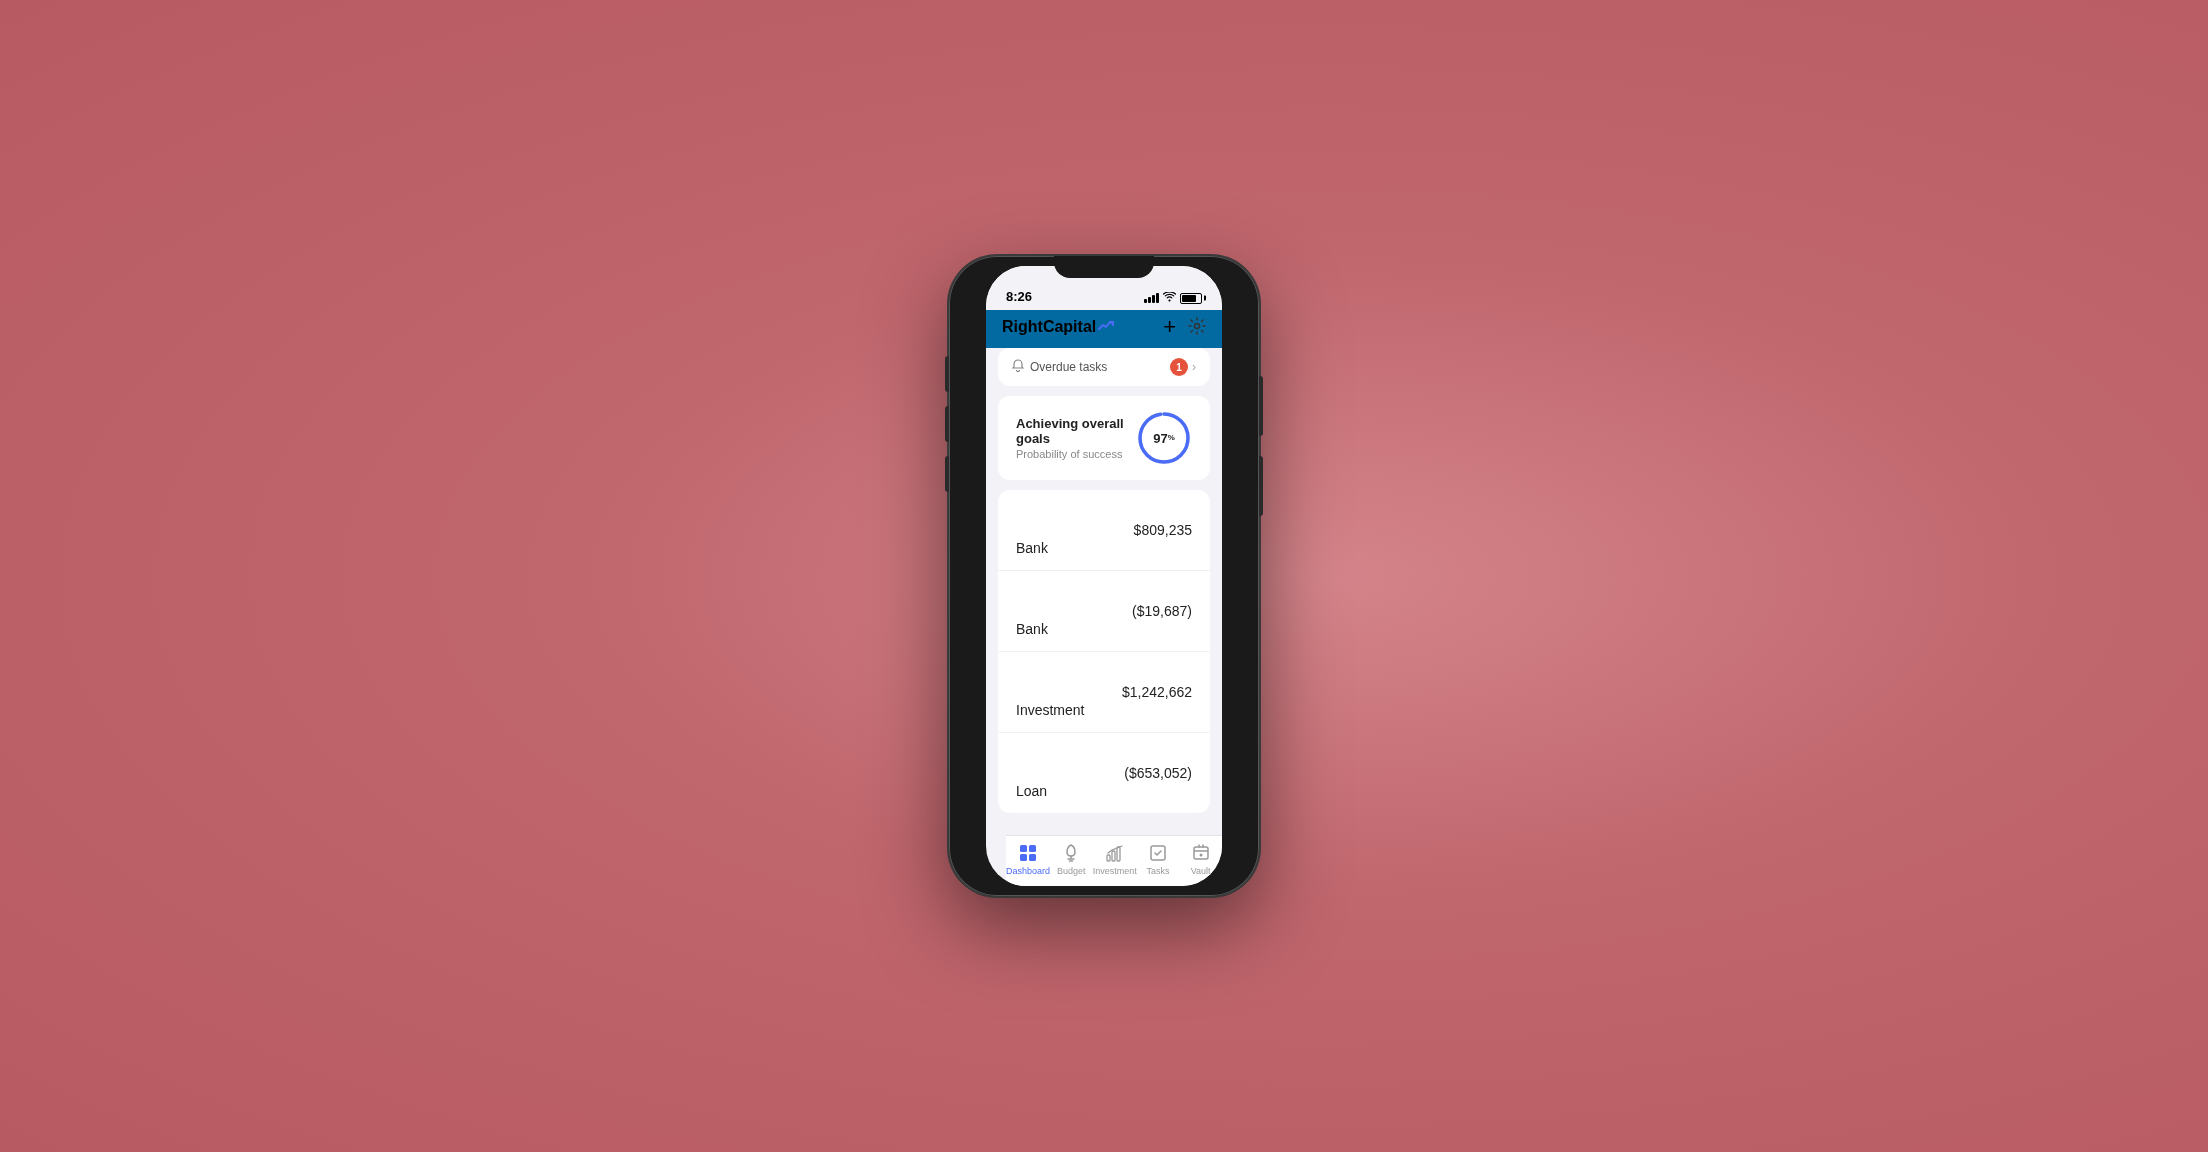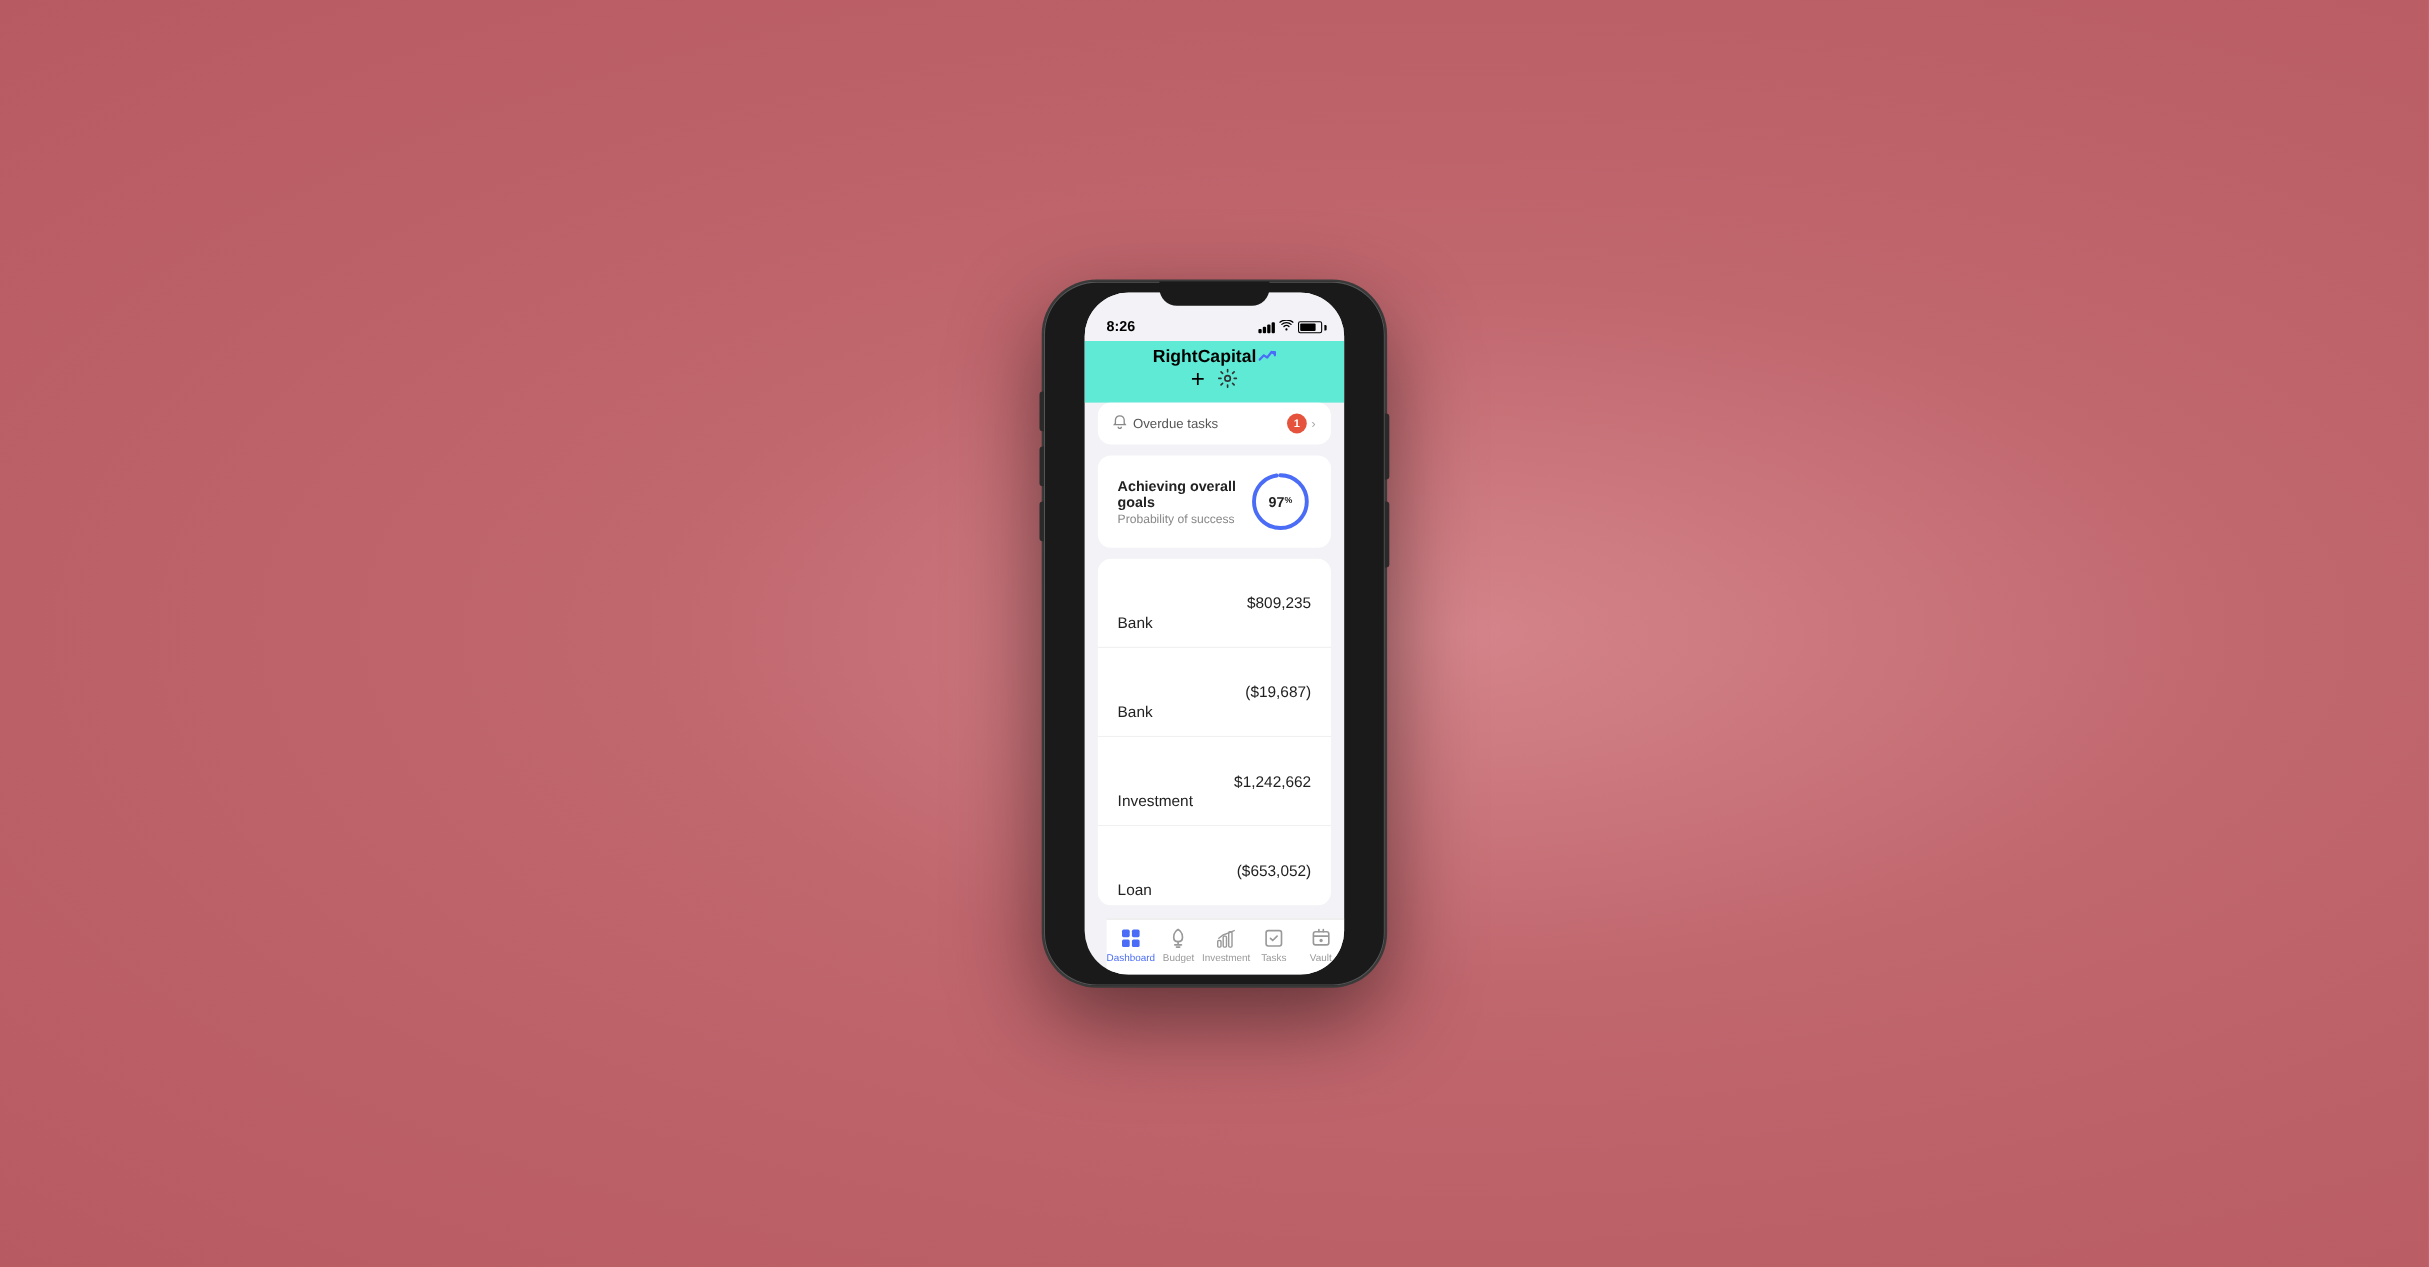--- a/index.html
+++ b/index.html
@@ -172,27 +172,26 @@
     }
     .battery-fill {
       height: 100%;
       width: 75%;
       background: #000;
       border-radius: 1px;
     }
 
     
     .app-header {
-      background: #5eead4;
+      background: #0369a1;
       padding: 6px 16px 10px;
       display: flex;
       align-items: center;
       justify-content: space-between;
       flex-shrink: 0;
-      flex-direction: column;
     }
 
     .app-logo {
       display: flex;
       align-items: center;
       gap: 2px;
     }
 
     .app-logo-text {
       font-size: 16px;

